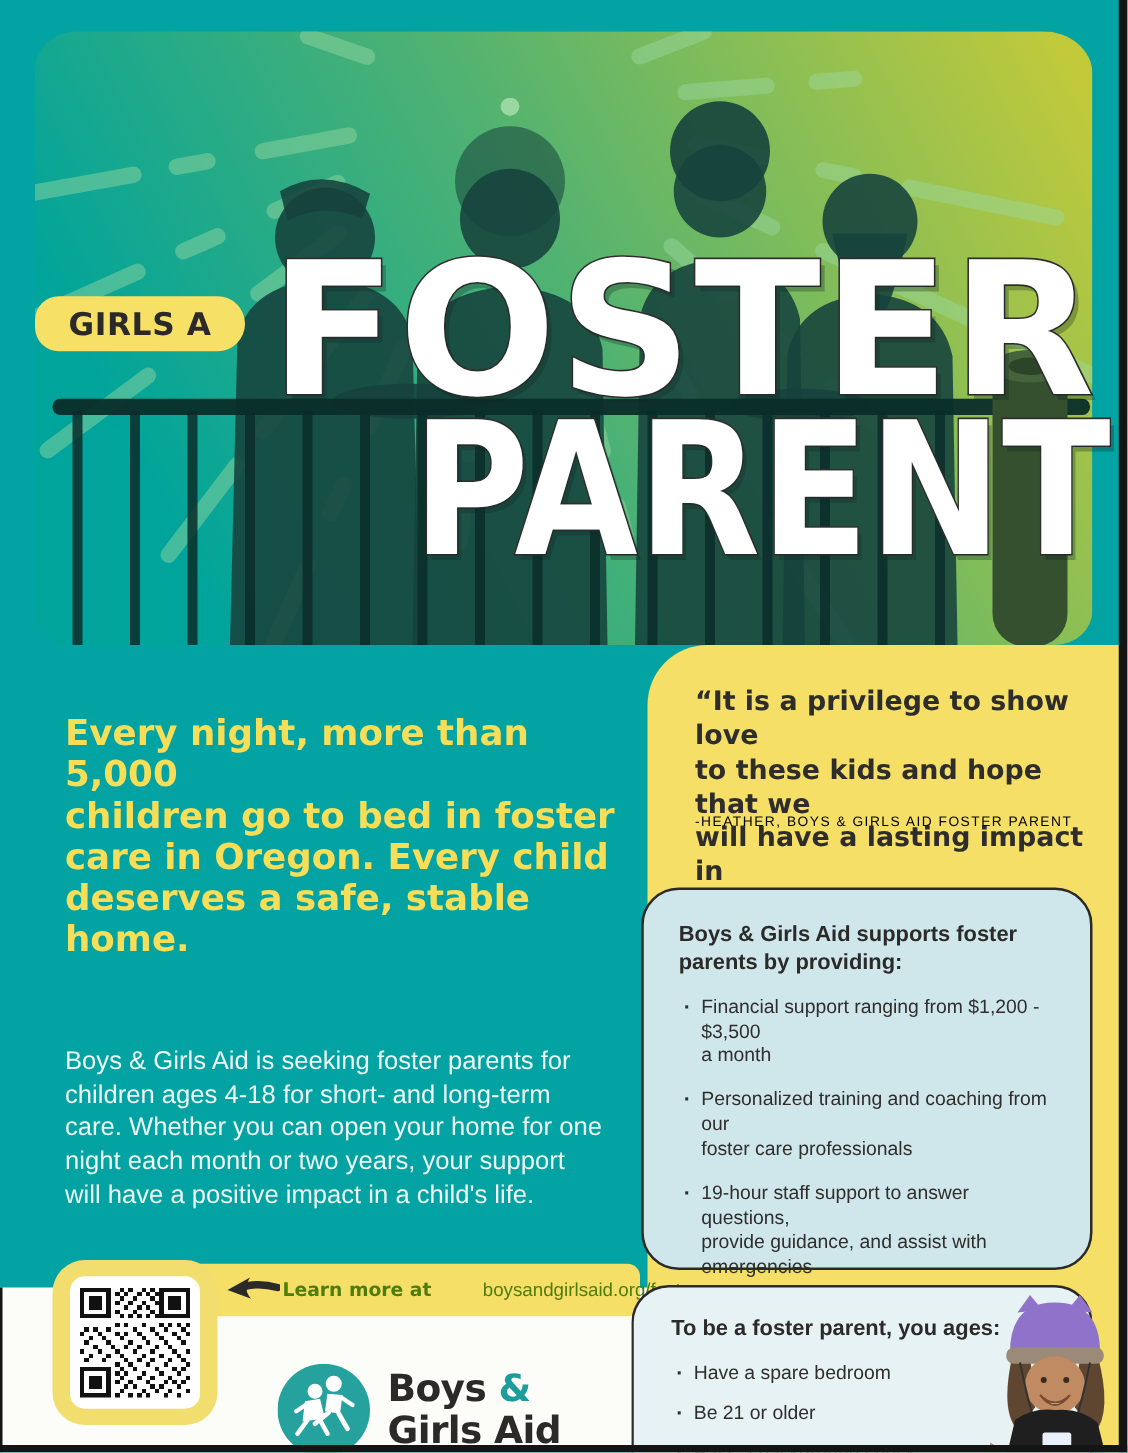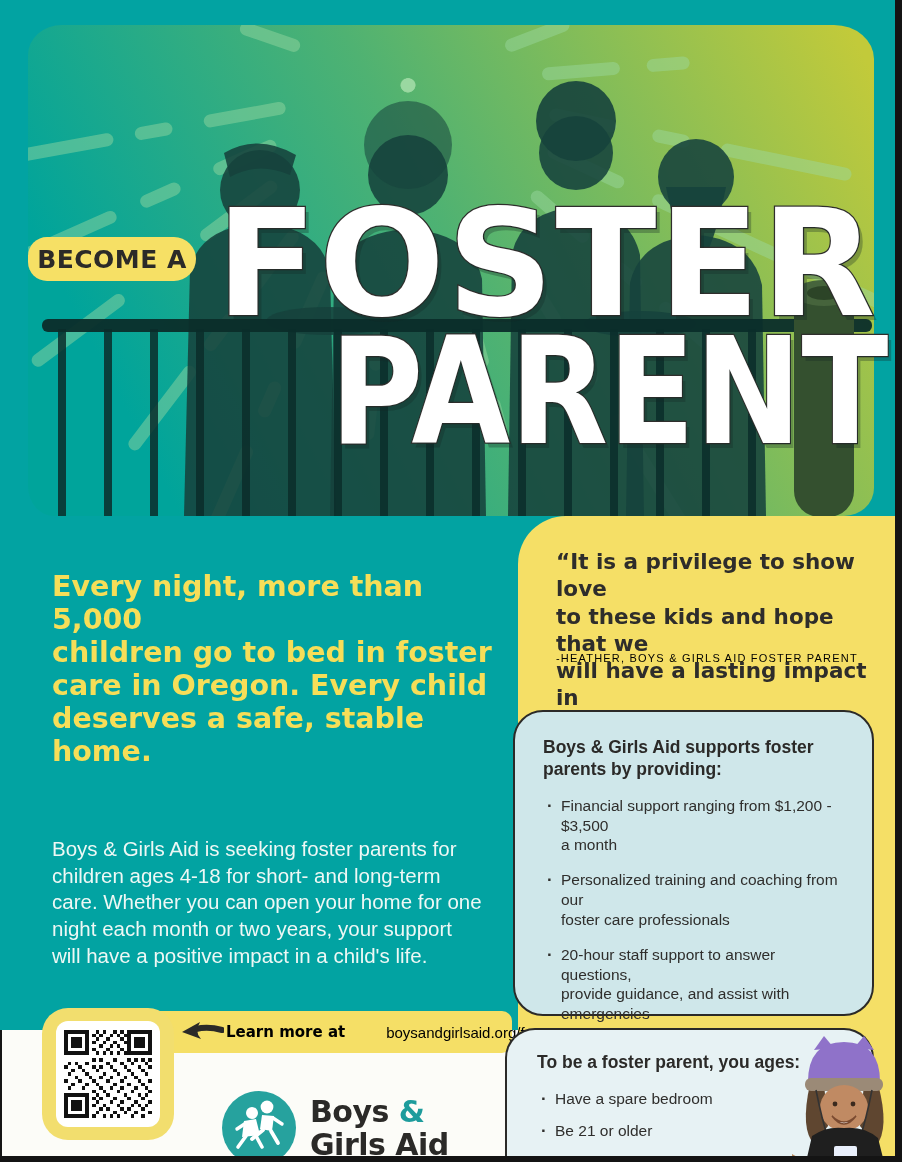--- a/index.html
+++ b/index.html
@@ -82,21 +82,21 @@
     position:absolute;left:0;top:1030px;width:518px;height:132px;z-index:0;
     background:#fcfcf8;border-left:2px solid #151515;box-sizing:border-box;
   }
   .learn-banner{
     position:absolute;left:58px;top:1011px;width:454px;height:42px;z-index:2;
     background:#f5df66;border-radius:10px;
   }
   .learn-arrow{position:absolute;left:122px;top:9px;width:44px;height:24px;}
   .learn-text{
     position:absolute;left:168px;top:0;height:42px;display:flex;align-items:center;
-    font-size:15px;color:#000000;white-space:nowrap;gap:36px;
+    font-size:15px;color:#4d7c0f;white-space:nowrap;gap:36px;
   }
   .learn-text b{font-family:"DejaVu Sans",sans-serif;margin-right:5px;}
   .qr-wrap{
     position:absolute;left:42px;top:1008px;width:132px;height:132px;z-index:4;
     background:#f2de6e;border-radius:26px;
   }
   .qr-inner{
     position:absolute;left:14px;top:13px;width:104px;height:106px;
     background:#fff;border-radius:12px;display:flex;align-items:center;justify-content:center;
   }
@@ -191,21 +191,21 @@
 
       <g>
         <rect x="766" y="262" width="60" height="230" rx="26" fill="#34502f"></rect>
         <ellipse cx="796" cy="268" rx="30" ry="13" fill="#46643c"></ellipse>
         <ellipse cx="796" cy="268" rx="17" ry="7" fill="#2c4427"></ellipse>
       </g>
     </svg>
   </div>
 
   <div class="badge">
-    <span>BECOME A</span>
+    <span>GIRLS A</span>
   </div>
   <div class="bubble title-foster">FOSTER</div>
   <div class="bubble title-parent">PARENT</div>
 
   <div class="headline">Every night, more than 5,000
 children go to bed in foster
 care in Oregon. Every child
 deserves a safe, stable home.</div>
   <div class="para para2">Boys &amp; Girls Aid is seeking foster parents for
 children ages 4-18 for short- and long-term
@@ -222,21 +222,21 @@
 
   <div class="infobox box-support">
     <h3>Boys &amp; Girls Aid supports foster
 parents by providing:</h3>
     <ul>
 
     <li>Financial support ranging from $1,200 - $3,500
 a month</li>
         <li>Personalized training and coaching from our
 foster care professionals</li>
-        <li>20-hour staff support to answer questions,
+        <li>19-hour staff support to answer questions,
 provide guidance, and assist with emergencies</li>
         <li>A supportive community of fellow foster
 parents</li>
         <li>48 hours of paid time off every month</li>
       </ul>
   </div>
 
   <div class="infobox box-require">
     <h3>To be a foster parent, you ages:</h3>
     <ul>

